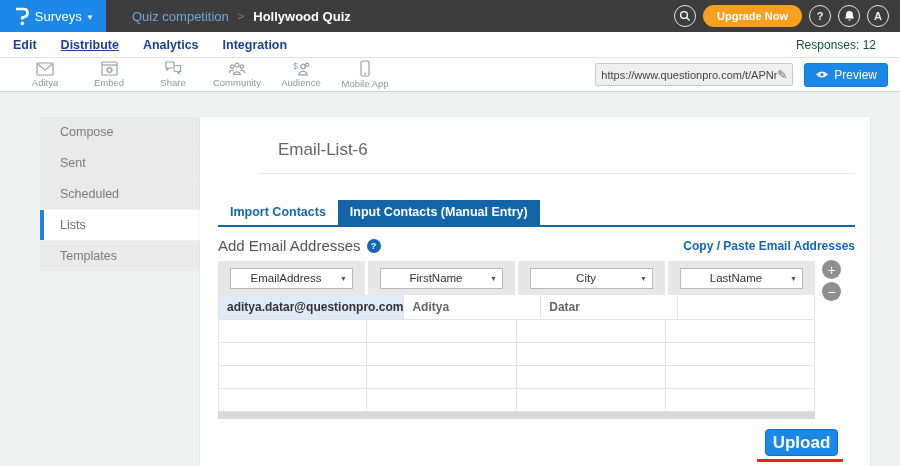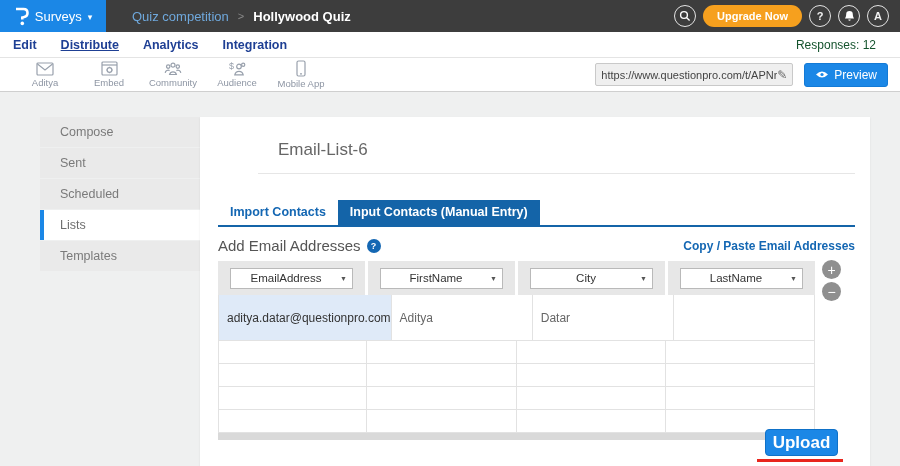--- a/index.html
+++ b/index.html
@@ -58,21 +58,21 @@
   
   .grid-table { margin:7px 0 0 18px; width:597px; }
   .thead { display:grid; grid-template-columns:repeat(4,1fr); column-gap:3px; background:#fff; }
   .th { background:#e7e7e7; height:34px; display:flex; align-items:center; padding:0 12px; }
   .select-wrap { position:relative; width:100%; }
   .select-wrap select { width:100%; height:21px; border:1px solid #b9b9b9; background:#fff; font-family:"Liberation Sans",sans-serif; font-size:11.5px; color:#333; padding:0 16px 0 5px; appearance:none; -webkit-appearance:none; border-radius:0; cursor:pointer;text-align:center; }
   .select-wrap .sel-caret { position:absolute; right:6px; top:7px; font-size:7px; color:#555; pointer-events:none; }
   .trow { display:grid; grid-template-columns:repeat(4,1fr); }
   .td { border-right:1px solid #e2e2e2; border-bottom:1px solid #e2e2e2; font-size:12px; color:#666; padding-left:8px; display:flex; align-items:center; background:#fff; cursor:text; }
   .trow .td:first-child { border-left:1px solid #e2e2e2; }
-  .trow.r1 { height:46px; }
+  .trow.r1 { height:25px;font-weight:bold; }
   .trow.rn { height:23px; }
   .td.email-cell { background:#dfeaf8; color:#333; }
   .hscroll { height:7px; background:#d9d9d9; width:597px; cursor:pointer; }
 
   .addrow-btns { position:absolute; left:622px; top:143px; display:flex; flex-direction:column; gap:3px; }
   .round-btn { width:19px; height:19px; border-radius:50%; background:#8f8f8f; color:#fff; font-size:14px; line-height:1; display:flex; align-items:center; justify-content:center; cursor:pointer; }
 
   .upload-btn { position:absolute; left:565px; top:312px; width:73px; height:27px; background:#1b87e6; border:1px solid #0f71c8; border-radius:4px; color:#fff; font-size:17px; font-weight:bold; display:flex; align-items:center; justify-content:center; cursor:pointer; }
   .red-underline { position:absolute; left:557px; top:342px; width:86px; height:3px; background:#e8261d; }
 </style>
@@ -142,20 +142,29 @@
       <div class="channel">
         <span style="display:flex;">
           <svg width="17" height="15" viewBox="0 0 17 15">
               <rect x="1" y="1" width="15" height="13" rx="1"></rect>
               <path d="M1 4 H16"></path>
               <circle cx="8.5" cy="9" r="2.4"></circle>
               <path d="M8.5 5.8 V6.6 M8.5 11.4 V12.2 M5.3 9 H6.1 M10.9 9 H11.7"></path>
             </svg>
         </span>
         <span class="ch-label">Embed</span>
+      </div>
+      <div class="channel">
+        <span style="display:flex;">
+          <svg width="18" height="15" viewBox="0 0 18 15">
+              <path d="M2 1 h8 v6 h-5 l-2 2 v-2 h-1 z"></path>
+              <path d="M10.5 4.5 h6 v6 h-1.5 v2 l-2 -2 h-2.5 v-2"></path>
+            </svg>
+        </span>
+        <span class="ch-label">Share</span>
       </div>
       <div class="channel">
         <span style="display:flex;">
           <svg width="18" height="14" viewBox="0 0 18 14">
               <circle cx="9" cy="3.2" r="2"></circle>
               <circle cx="4.2" cy="4.6" r="1.7"></circle>
               <circle cx="13.8" cy="4.6" r="1.7"></circle>
               <path d="M5.6 12.5 a3.5 3.5 0 0 1 6.8 0z"></path>
               <path d="M1.2 10.8 a3 3 0 0 1 4.4 -2.2 M16.8 10.8 a3 3 0 0 0 -4.4 -2.2"></path>
             </svg>

